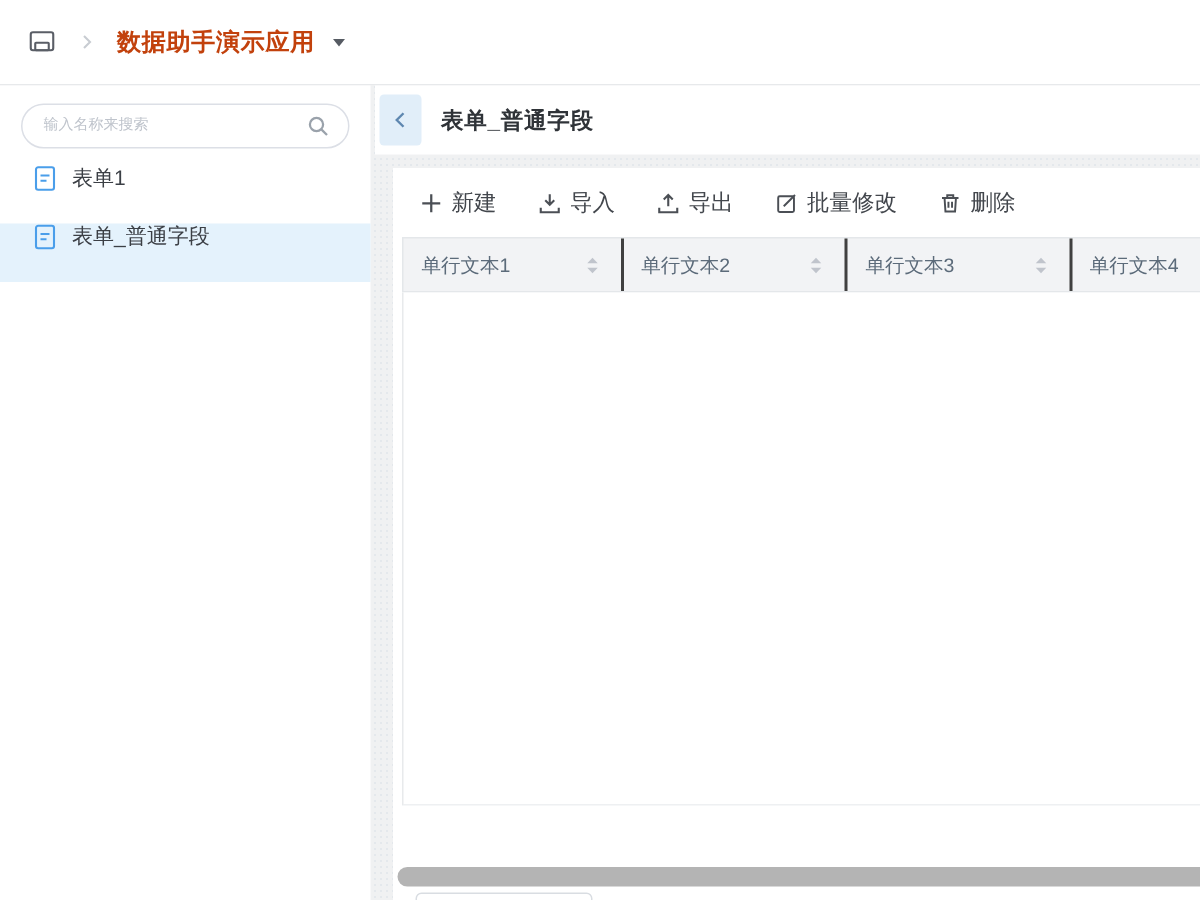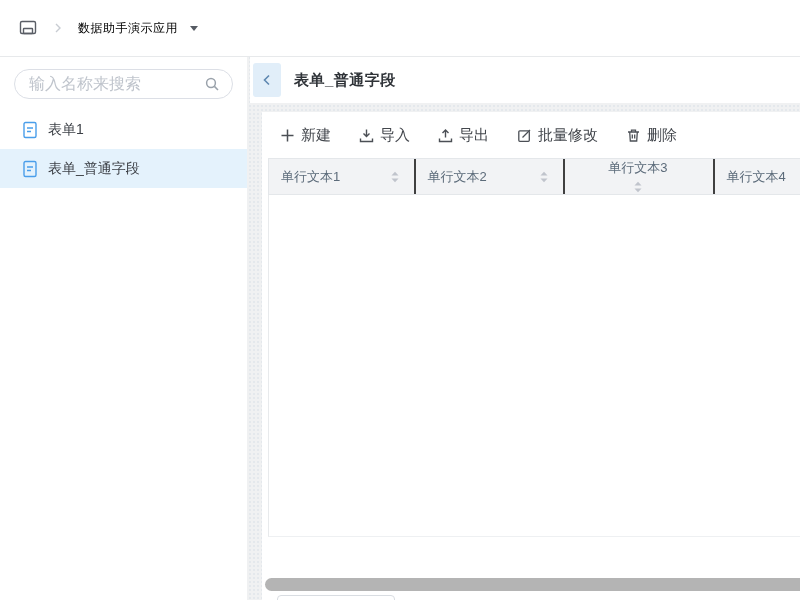--- a/index.html
+++ b/index.html
@@ -11,40 +11,40 @@
     background-size:4px 4px;
   }
   
   .topbar{
     position:absolute;left:0;top:0;width:800px;height:57px;
     background:#fff;border-bottom:1px solid #e7e9eb;
     display:flex;align-items:center;box-sizing:border-box;padding-left:18px;
   }
   .topbar .app-icon{display:inline-flex;color:#5a5e66;}
   .topbar .crumb-sep{margin:0 14px;display:inline-flex;color:#c8ccd2;}
-  .topbar .app-title{font-size:12px;font-weight:normal;color:#000000;letter-spacing:.5px;}
+  .topbar .app-title{font-size:16px;font-weight:bold;color:#c2410c;letter-spacing:.5px;}
   .topbar .caret{margin-left:10px;display:inline-flex;color:#565b63;}
   
   .sidebar{
     position:absolute;left:0;top:57px;width:247px;height:543px;background:#fff;
   }
   .searchbox{
     position:absolute;left:14px;top:12px;width:219px;height:30px;box-sizing:border-box;
     border:1px solid #dcdfe6;border-radius:16px;background:#fff;
     display:flex;align-items:center;padding:0 12px;
   }
   .searchbox input{
-    border:none;outline:none;flex:1;font-size:16px;color:#14532d;background:transparent;
-    font-family:Liberation Serif, serif;min-width:0;
+    border:none;outline:none;flex:1;font-size:10px;color:#14532d;background:transparent;
+    font-family:Liberation Mono, monospace;min-width:0;
   }
   .searchbox input::placeholder{color:#bfc4cc;}
   .searchbox .mag{display:inline-flex;color:#9aa2ab;margin-left:6px;}
   .navlist{position:absolute;left:0;top:53px;width:247px;}
   .nav-item{
-    height:39px;display:flex;align-items:center;padding-left:22px;cursor:pointer;
+    height:39px;display:flex;align-items:flex-start;padding-left:22px;cursor:pointer;
   }
   .nav-item.selected{background:#e4f2fc;}
   .nav-item .doc{display:inline-flex;color:#4a9eea;margin-right:10px;}
   .nav-item .lbl{font-size:14px;color:#3b3f45;}
   
   .page-head{
     position:absolute;left:250px;top:57px;width:550px;height:46px;background:#fff;
     display:flex;align-items:center;
   }
   .back-btn{
@@ -215,21 +215,21 @@
       </div>
       <div class="th" style="width:150px;align-items:center;">
         <span class="th-lbl">单行文本2</span>
         <span class="sorter">
           <svg width="10" height="14" viewBox="0 0 10 14" fill="currentColor">
             <path d="M1.5 5.5L5 1.8l3.5 3.7z"></path>
               <path d="M1.5 8.5L5 12.2l3.5-3.7z"></path>
           </svg>
         </span>
       </div>
-      <div class="th" style="width:150px;flex-direction:column;">
+      <div class="th" style="width:150px;">
         <span class="th-lbl">单行文本3</span>
         <span class="sorter">
           <svg width="10" height="14" viewBox="0 0 10 14" fill="currentColor">
             <path d="M1.5 5.5L5 1.8l3.5 3.7z"></path>
               <path d="M1.5 8.5L5 12.2l3.5-3.7z"></path>
           </svg>
         </span>
       </div>
       <div class="th" style="width:150px;">
         <span class="th-lbl">单行文本4</span>

